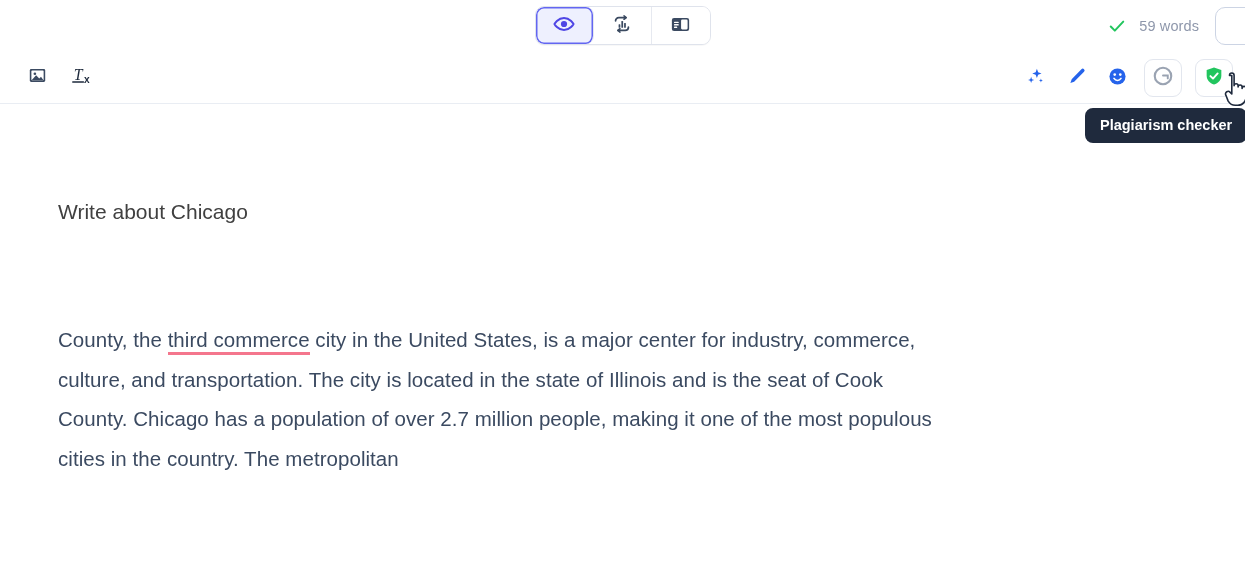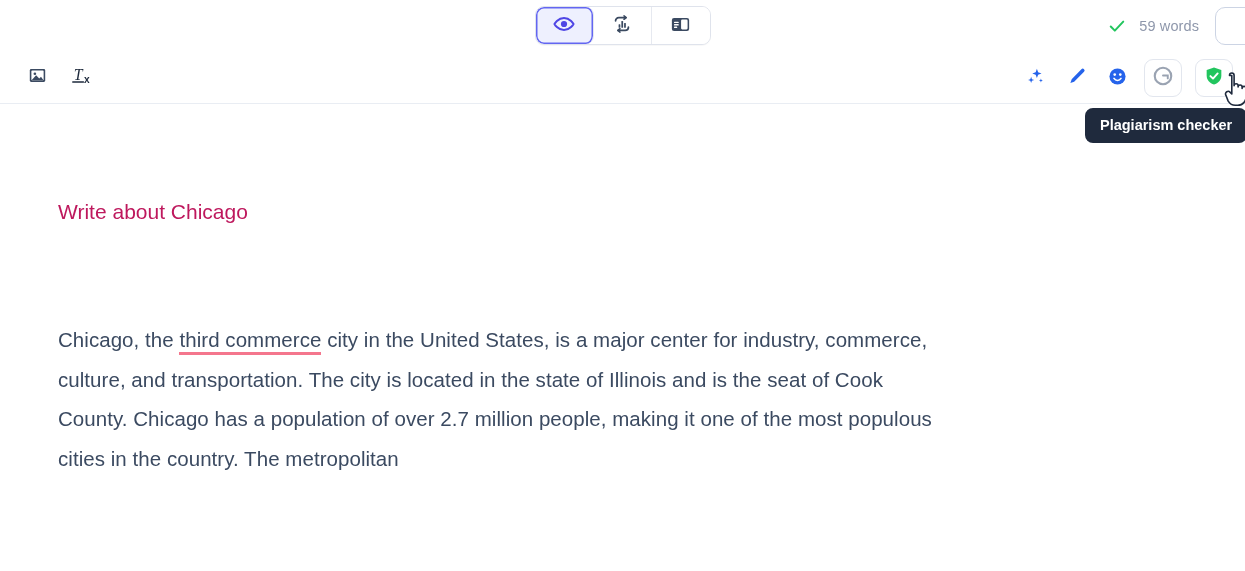--- a/index.html
+++ b/index.html
@@ -179,21 +179,21 @@
   }
 
   
   .doc {
     padding: 0 58px;
   }
 
   .doc-title {
     margin-top: 93px;
     font-size: 21px;
-    color: #be185d;
+    color: #404040;
     line-height: 30px;
   }
 
   .doc-body {
     margin-top: 93px;
     font-size: 20.5px;
     line-height: 39.5px;
     color: #3b4a61;
     max-width: 880px;
     letter-spacing: 0.05px;
@@ -348,18 +348,18 @@
     <svg width="30" height="38" viewBox="0 0 30 38" fill="none">
       <path d="M7.5 3.5c0-1.4 1-2.5 2.3-2.5s2.3 1.1 2.3 2.5v10.2c0-1.1.9-2 2-2s2 .9 2 2v1.3c0-1.1.9-2 2-2s2 .9 2 2v1.4c0-1.1.9-2 2-2s2 .9 2 2v7.5c0 5.4-3.1 9.4-8.3 9.4h-2.6c-3.3 0-5.2-1.4-7-4.2L4 23.5c-.9-1.4-.5-3 .8-3.8 1.1-.7 2.4-.5 3.2.4l1.8 1.9V3.5Z" fill="#ffffff" stroke="#1f2a3d" stroke-width="1.6" stroke-linejoin="round"></path>
     </svg>
   </div>
 
   <div class="doc">
 
     <div class="doc-title">Write about Chicago</div>
 
     <div class="doc-body">
-      <span>Chicago, the </span><span class="flagged">third commerce</span><span> city in the United States, is a major center for industry, commerce, culture, and transportation. The city is located in the state of Illinois and is the seat of Cook County. Chicago has a population of over 2.7 million people, making it one of the most populous cities in the country. The metropolitan</span>
+      <span>County, the </span><span class="flagged">third commerce</span><span> city in the United States, is a major center for industry, commerce, culture, and transportation. The city is located in the state of Illinois and is the seat of Cook County. Chicago has a population of over 2.7 million people, making it one of the most populous cities in the country. The metropolitan</span>
     </div>
 
   </div>
 
 </div>
 
 </body></html>

